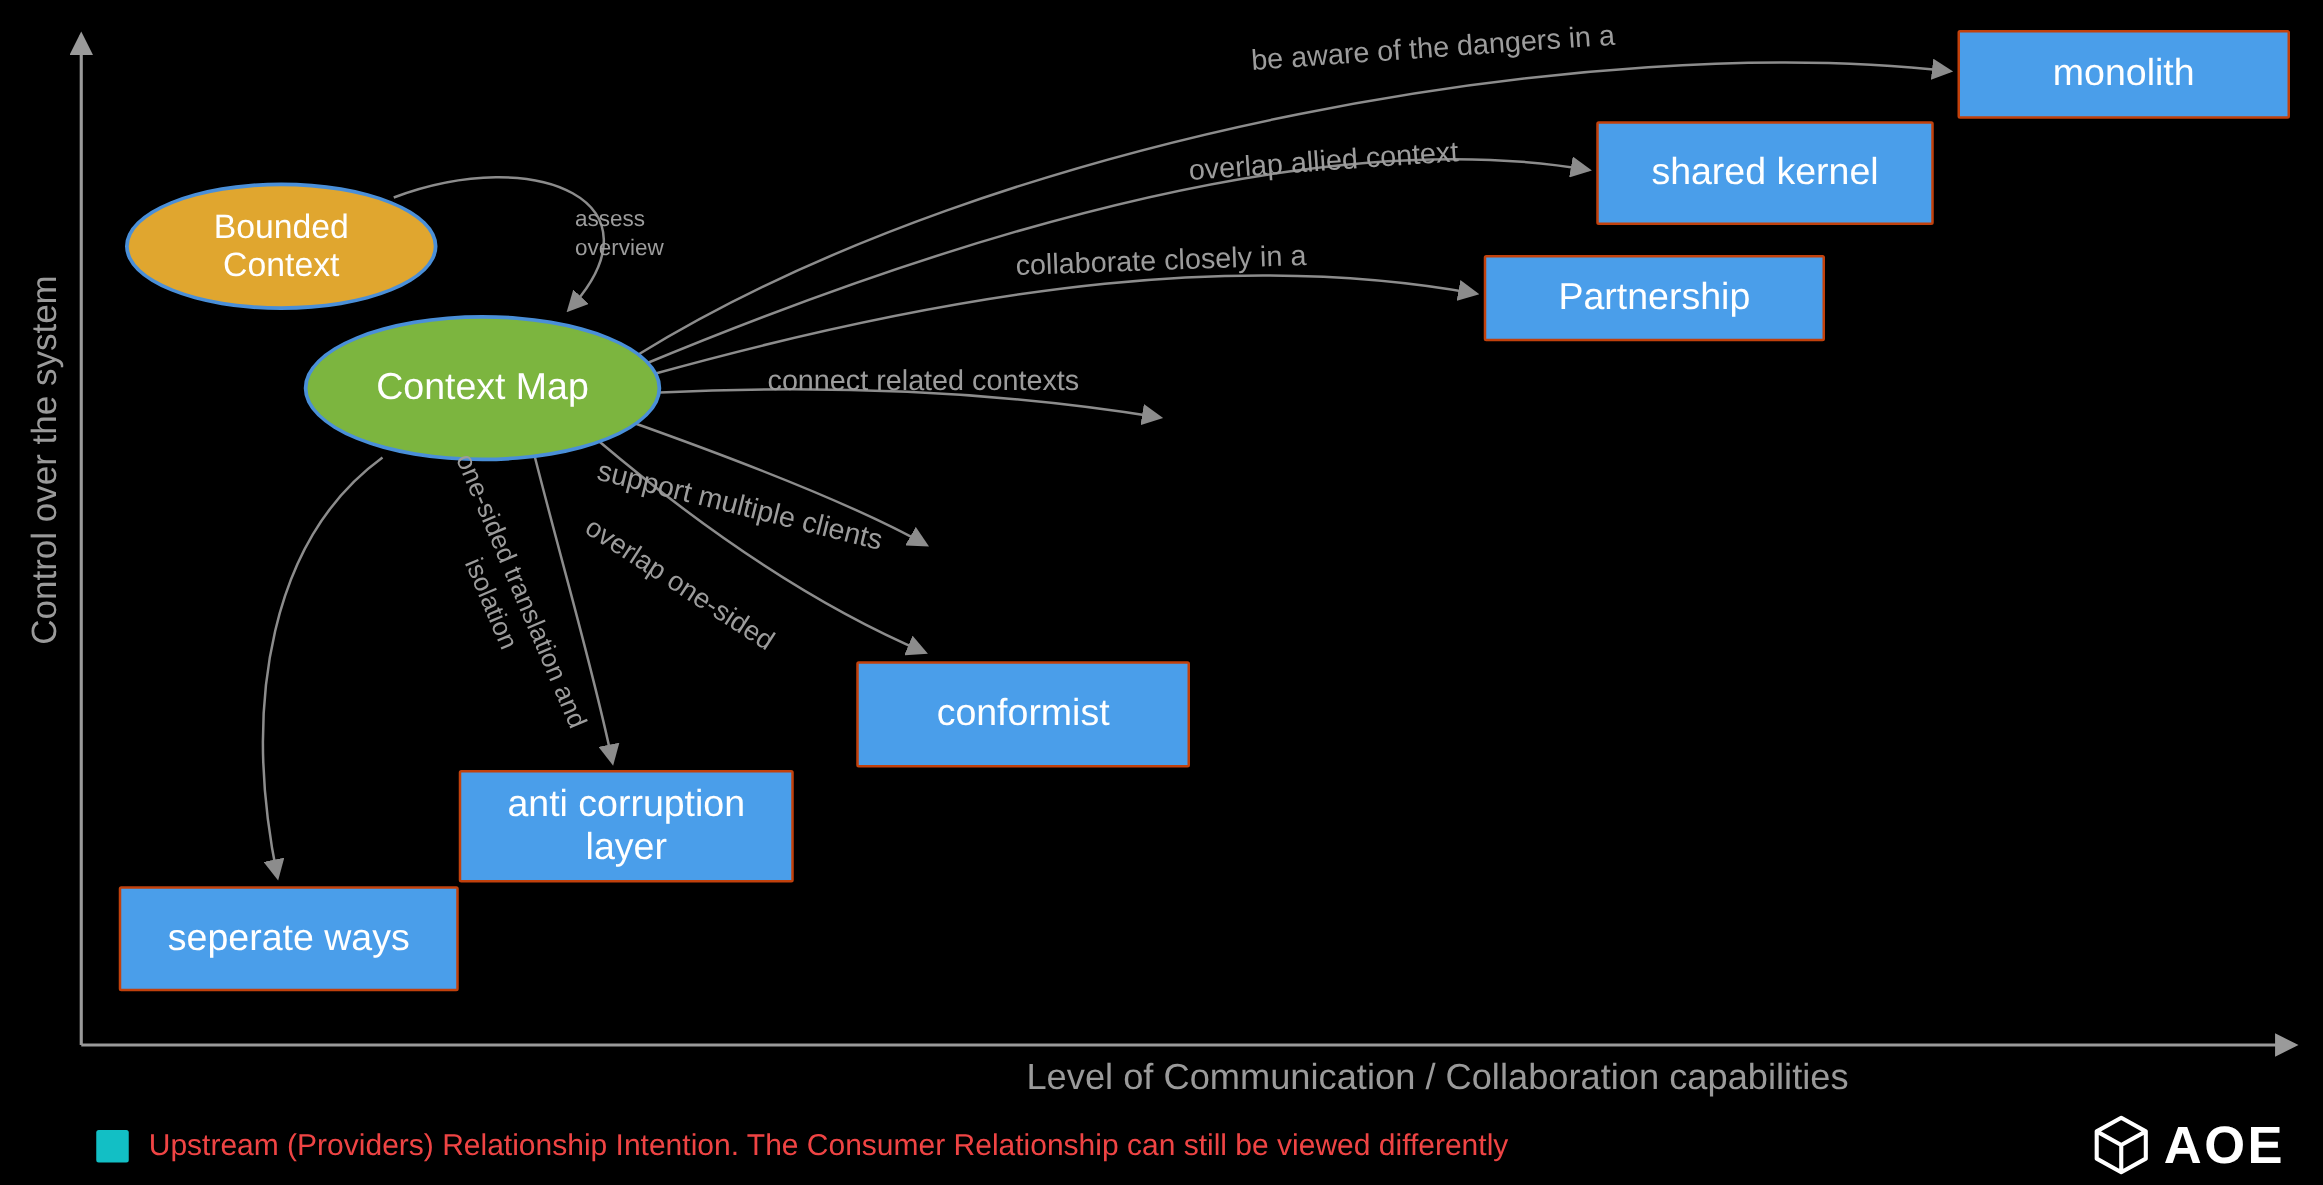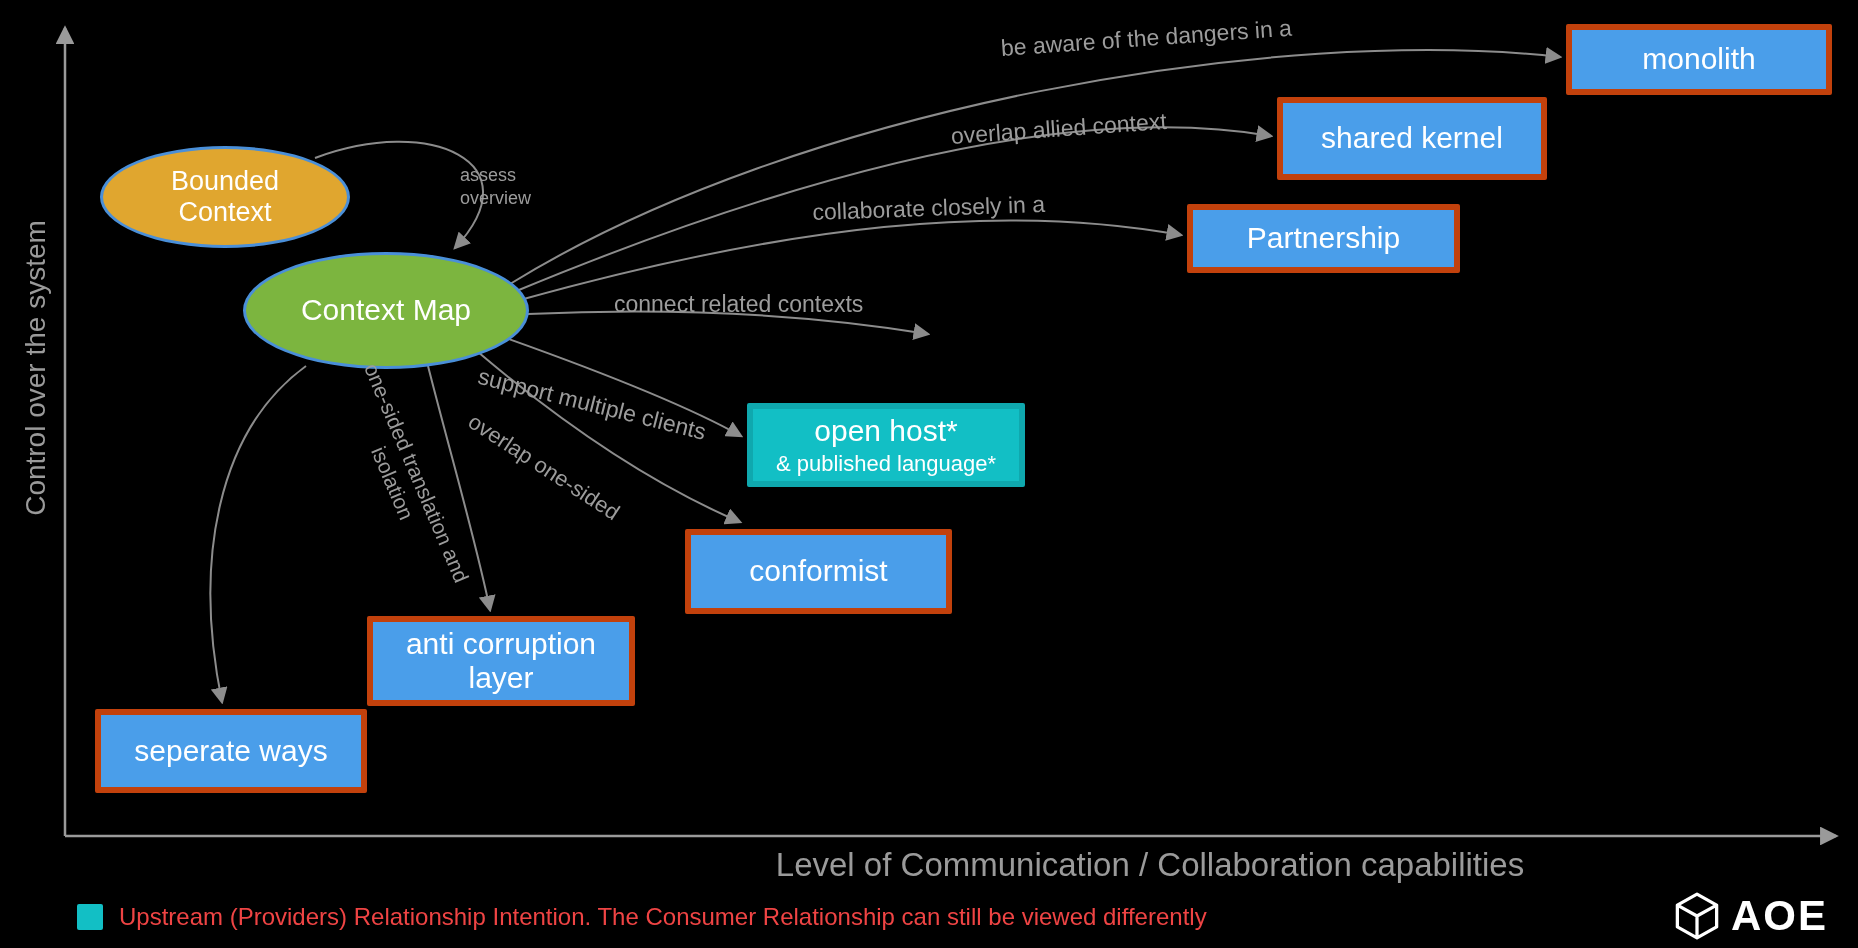--- a/index.html
+++ b/index.html
@@ -3,21 +3,21 @@
 <meta charset="utf-8">
 <style>
   html,body{margin:0;padding:0;background:#000;}
   .stage{position:relative;width:1858px;height:948px;background:#000;overflow:hidden;
          font-family:"Liberation Sans",sans-serif;}
   svg.overlay{position:absolute;left:0;top:0;pointer-events:none;}
 
   
   .node{position:absolute;display:flex;flex-direction:column;align-items:center;justify-content:center;
         text-align:center;color:#fff;box-sizing:border-box;}
-  .rect{background:#4A9EEA;border:6px solid #c2410c;border-radius:2px;font-size:30px;line-height:1.15;}
+  .rect{background:#4A9EEA;border:2px solid #c2410c;border-radius:2px;font-size:30px;line-height:1.15;}
   .ellipse{border-radius:50%;border:3px solid #4a8fd8;line-height:1.15;}
 
   #node-bounded{left:100px;top:146px;width:250px;height:102px;background:#E0A62F;font-size:27px;}
   #node-bounded .lbl{max-width:150px;}
   #node-contextmap{left:243px;top:252px;width:286px;height:117px;background:#7CB53F;font-size:30px;}
   #node-monolith{left:1566px;top:24px;width:266px;height:71px;}
   #node-sharedkernel{left:1277px;top:97px;width:270px;height:83px;}
   #node-partnership{left:1187px;top:204px;width:273px;height:69px;}
   #node-customersupplier{left:934px;top:294px;width:273px;height:85px;}
   #node-customersupplier .lbl{max-width:175px;}
@@ -35,21 +35,21 @@
   #lbl-overlap-allied{left:950px;top:122px;width:250px;transform:rotate(-4deg);transform-origin:left top;}
   #lbl-collaborate{left:812px;top:198px;width:260px;transform:rotate(-2deg);transform-origin:left top;}
   #lbl-connect{left:614px;top:290px;width:280px;}
   #lbl-support{left:482px;top:362px;width:270px;transform:rotate(14deg);transform-origin:left top;}
   #lbl-overlap-one{left:478px;top:408px;width:220px;transform:rotate(33deg);transform-origin:left top;font-size:22px;}
   #lbl-one-sided{left:279px;top:452px;width:250px;text-align:center;transform:rotate(67deg);font-size:21px;}
 
   
   .y-label{position:absolute;left:-124px;top:352px;width:320px;text-align:center;color:#9a9a9a;
            font-size:28px;transform:rotate(-90deg);white-space:nowrap;}
-  .x-label{position:absolute;left:600px;top:846px;width:1100px;text-align:center;color:#9a9a9a;font-size:33px;}
+  .x-label{position:absolute;left:600px;top:846px;width:1100px;text-align:center;color:#9a9a9a;font-size:29px;}
 
   
   .legend{position:absolute;left:77px;top:903px;display:flex;align-items:center;gap:16px;}
   .legend-swatch{width:26px;height:26px;background:#12BFC5;border-radius:2px;display:inline-block;}
   .legend-text{color:#ef4444;font-size:24px;}
 
   
   .logo{position:absolute;right:30px;bottom:8px;display:flex;gap:12px;}
   .logo-text{color:#fff;font-size:42px;font-weight:bold;letter-spacing:2px;}
 </style>
@@ -93,24 +93,20 @@
   </div>
   <div id="node-monolith" class="node rect">
     <span class="lbl">monolith</span>
   </div>
   <div id="node-sharedkernel" class="node rect">
     <span class="lbl">shared kernel</span>
   </div>
   <div id="node-partnership" class="node rect">
     <span class="lbl">Partnership</span>
   </div>
-  <div id="node-openhost" class="node rect">
-    <span class="lbl">open host*</span>
-    <span class="sub">&amp; published language*</span>
-  </div>
   <div id="node-conformist" class="node rect">
     <span class="lbl">conformist</span>
   </div>
   <div id="node-anticorruption" class="node rect">
     <span class="lbl">anti corruption layer</span>
   </div>
   <div id="node-seperateways" class="node rect">
     <span class="lbl">seperate ways</span>
   </div>
 

